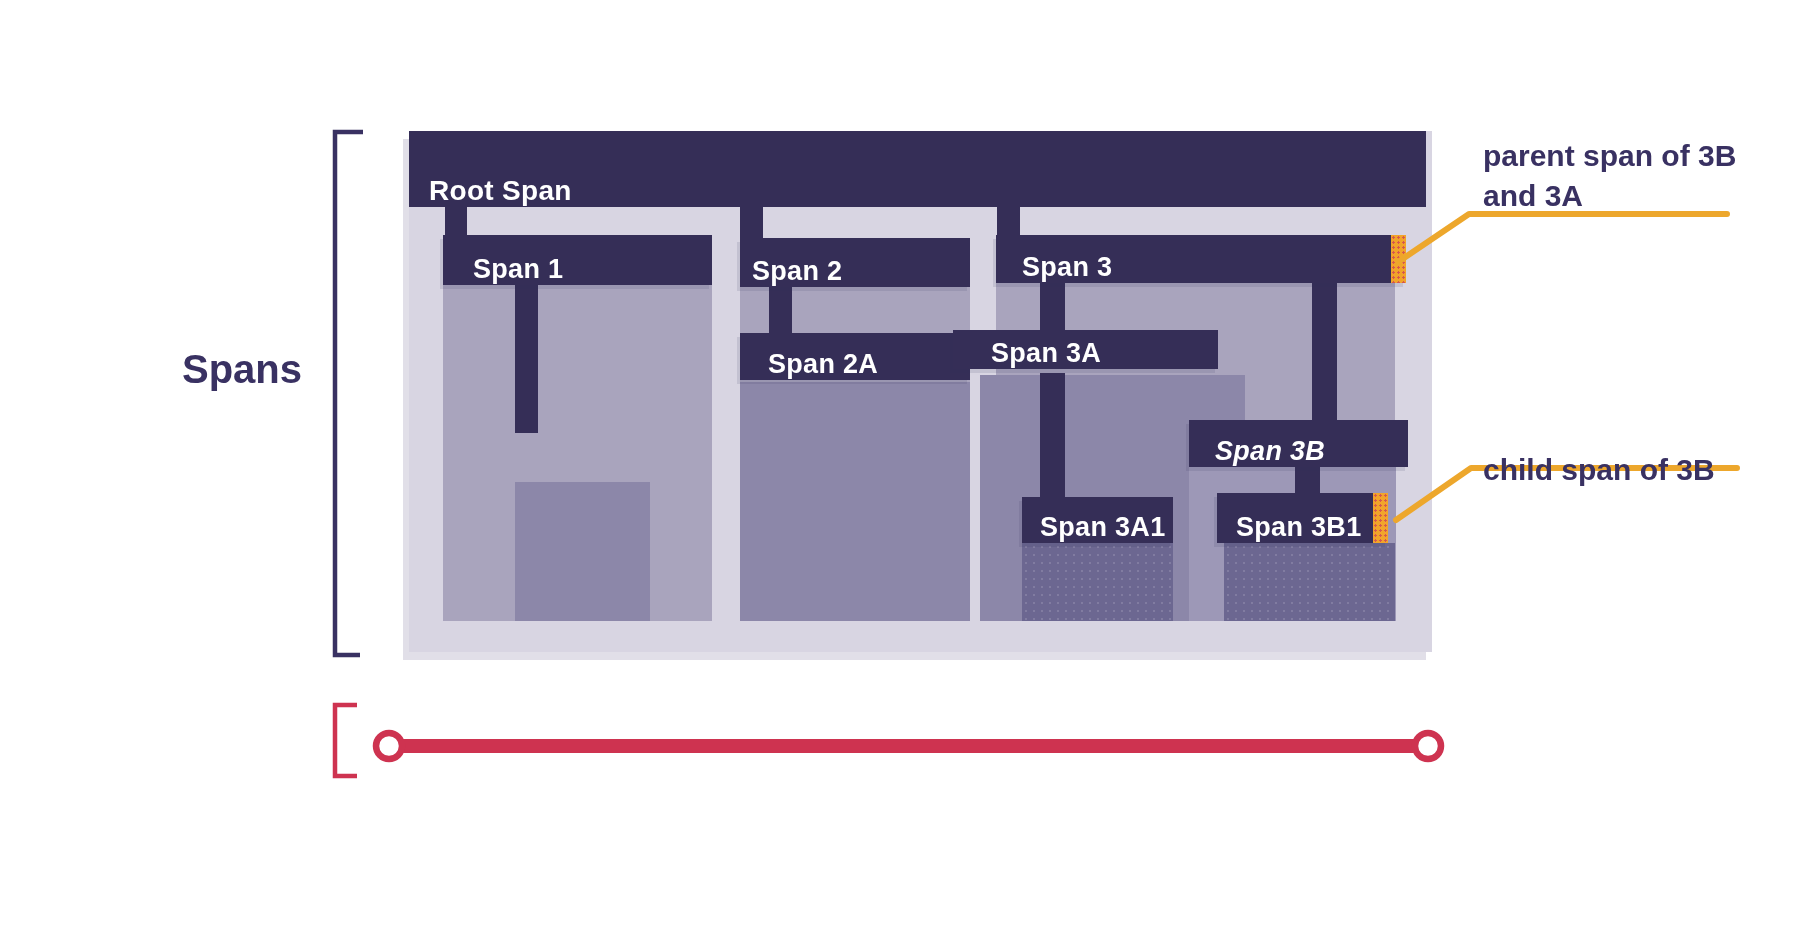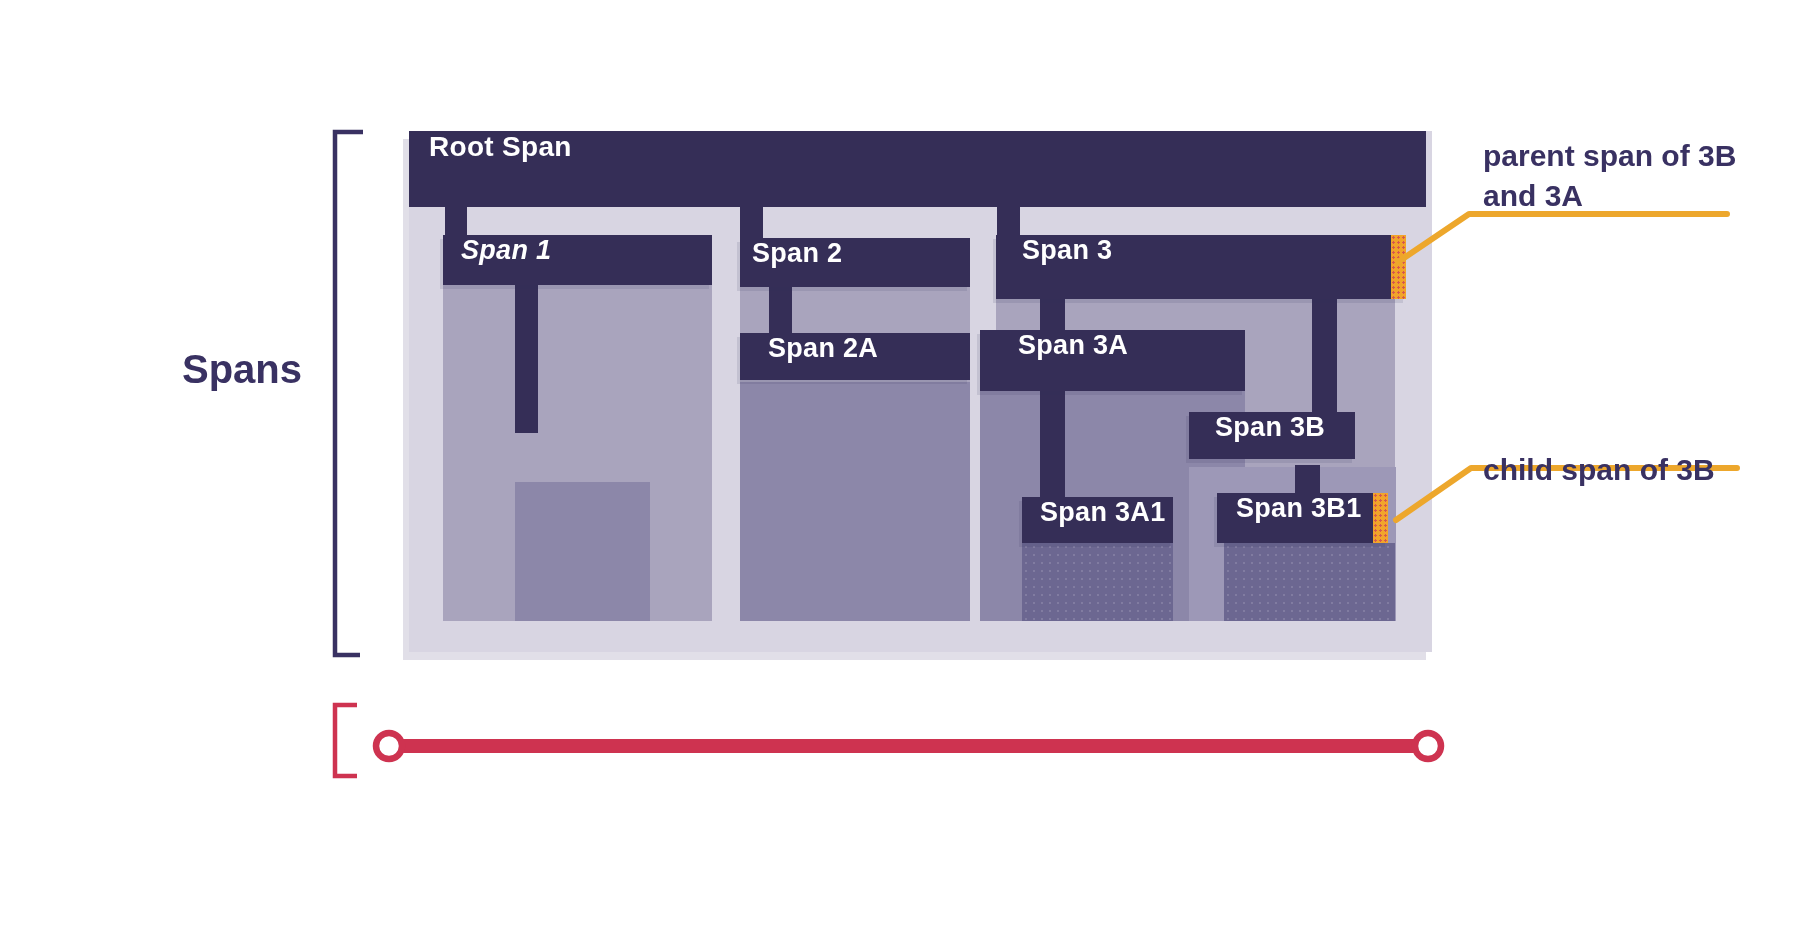--- a/index.html
+++ b/index.html
@@ -28,32 +28,32 @@
   .cr2 {left:331px;top:74px; width:23px;height:36px;}
   .cr3 {left:588px;top:74px; width:23px;height:32px;}
   .c11a{left:106px;top:152px;width:23px;height:150px;}
   .c22a{left:360px;top:154px;width:23px;height:51px;}
   .c33a{left:631px;top:150px;width:25px;height:52px;}
   .c3a1{left:631px;top:242px;width:25px;height:127px;}
   .c33b{left:903px;top:150px;width:25px;height:142px;}
   .c3b1{left:886px;top:334px;width:25px;height:31px;}
 
   
-  .bar{position:absolute;background:var(--c-bar,#352e57);display:flex;align-items:flex-start;
+  .bar{position:absolute;background:var(--c-bar,#352e57);display:flex;align-items:flex-end;
        box-shadow:-3px 4px 0 rgba(53,46,87,.12);}
   .bar .lbl{color:#ffffff;font-weight:700;font-size:27px;letter-spacing:.3px;white-space:nowrap;}
   .b-root{left:0;top:0;width:1017px;height:76px;box-shadow:none;}
   .b-root .lbl{padding-left:20px;font-size:28px;}
-  .b-s1  {left:34px; top:104px;width:269px;height:50px;} .b-s1 .lbl{padding-left:18px;font-style:italic;}
+  .b-s1  {left:34px; top:104px;width:269px;height:50px;} .b-s1 .lbl{padding-left:30px;}
   .b-s2  {left:331px;top:107px;width:230px;height:49px;} .b-s2 .lbl{padding-left:12px;}
-  .b-s3  {left:587px;top:104px;width:410px;height:64px;} .b-s3 .lbl{padding-left:26px;}
+  .b-s3  {left:587px;top:104px;width:410px;height:48px;} .b-s3 .lbl{padding-left:26px;}
   .b-s2a {left:331px;top:202px;width:230px;height:47px;} .b-s2a .lbl{padding-left:28px;}
-  .b-s3a {left:571px;top:199px;width:265px;height:61px;} .b-s3a .lbl{padding-left:38px;}
+  .b-s3a {left:544px;top:199px;width:265px;height:39px;} .b-s3a .lbl{padding-left:38px;}
   .b-s1a {left:106px;top:299px;width:135px;height:52px;} .b-s1a .lbl{padding-left:18px;}
-  .b-s3b {left:780px;top:281px;width:166px;height:47px;} .b-s3b .lbl{padding-left:26px;}
+  .b-s3b {left:780px;top:289px;width:219px;height:47px;font-style:italic;} .b-s3b .lbl{padding-left:26px;}
   .b-s3a1{left:613px;top:366px;width:151px;height:46px;} .b-s3a1 .lbl{padding-left:18px;}
   .b-s3b1{left:808px;top:362px;width:171px;height:50px;} .b-s3b1 .lbl{padding-left:19px;}
 
   
   .marker{position:absolute;right:0;top:0;bottom:0;width:15px;
           background:var(--c-marker,#f2a42a);
           background-image:radial-gradient(var(--c-marker-dot,#d6564d) 1.2px,transparent 1.4px);
           background-size:5px 5px;}
 
   

